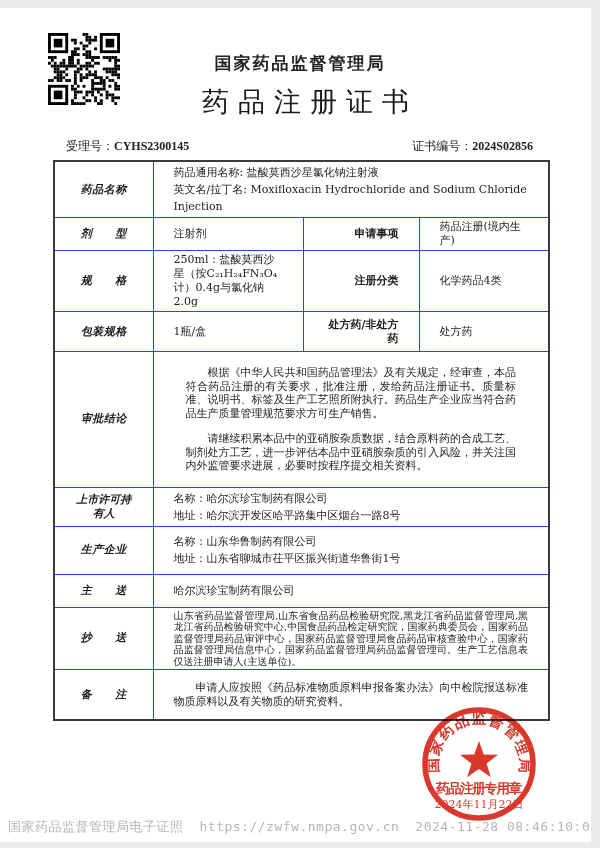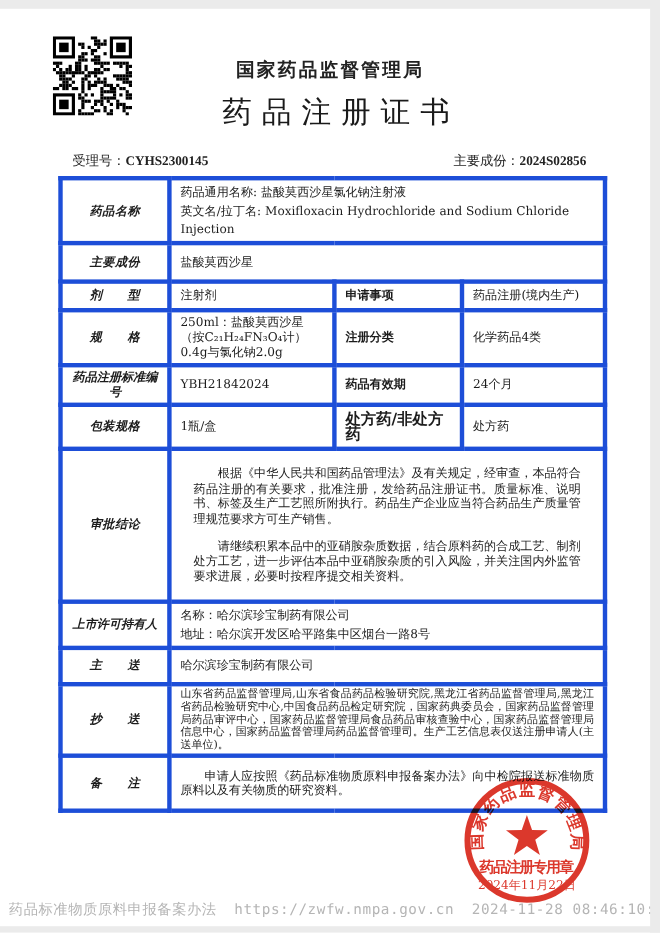--- a/index.html
+++ b/index.html
@@ -27,31 +27,31 @@
   .meta b{font-family:"Liberation Serif", serif;}
   .meta-left{left:66px;}
   .meta-right{right:67px;}
 
   table.cert{
     position:absolute;left:53px;top:160px;width:495px;
     border-collapse:collapse;table-layout:fixed;
     border:2px solid #3a3a3a;
   }
   table.cert td{
-    border:4px solid #1d4ed8;font-size:11px;line-height:14px;
-    padding:2px 8px;vertical-align:middle;overflow:hidden;
+    border:1px solid #1d4ed8;font-size:11px;line-height:14px;
+    padding:2px 20px;vertical-align:middle;overflow:hidden;
   }
   td.lbl{
     font-weight:bold;text-align:center;font-size:12.5px;padding:2px 2px;
     letter-spacing:0.5px;
     font-style:italic;
   }
   td.lbl.small{font-size:11px;letter-spacing:0;}
-  td.mid{font-weight:bold;text-align:left;font-size:12px;padding:2px 2px;}
-  td.mid.small{font-size:14px;letter-spacing:0;}
+  td.mid{font-weight:bold;text-align:right;font-size:12px;padding:2px 2px;}
+  td.mid.small{font-size:11px;letter-spacing:0;}
   td.val{padding-left:8px;}
   td.val .line{display:block;}
   .twoline .line{line-height:17px;}
   .spec{font-size:10px;line-height:12.5px;margin-left:20px;}
   .para{ text-align:justify;text-indent:2em;margin:12px;line-height:13.5px;font-size:11px;}
   .cc-text{font-size:10px;line-height:11.6px;text-align:justify;display:block;}
   .remark{font-size:11px;line-height:13.5px;text-align:justify;text-indent:2em;margin:0;}
 
   .r1{height:47px}.r2{height:35px}.r3{height:26px}.r4{height:36px}
   .r5{height:26px}.r6{height:40px}.r7{height:112px}.r8{height:35px}
@@ -288,77 +288,74 @@
     <rect x="19" y="1" width="5" height="5" fill="#fff"></rect>
     <rect x="20" y="2" width="3" height="3" fill="#000"></rect>
     <rect x="0" y="18" width="7" height="7" fill="#000"></rect>
     <rect x="1" y="19" width="5" height="5" fill="#fff"></rect>
     <rect x="2" y="20" width="3" height="3" fill="#000"></rect>
   </svg>
 
 <div class="agency">国家药品监督管理局</div>
 <div class="cert-title">药品注册证书</div>
 <div class="meta meta-left"><span>受理号：</span><b>CYHS2300145</b></div>
-<div class="meta meta-right"><span>主要成份：</span><b>2024S02856</b></div>
+<div class="meta meta-right"><span>证书编号：</span><b>2024S02856</b></div>
 
 <table class="cert">
   <colgroup>
       <col style="width:99px">
       <col style="width:150px">
       <col style="width:116px">
       <col style="width:130px">
     </colgroup>
   <tbody>
       <tr class="r1">
     <td class="lbl">药品名称</td>
     <td class="val twoline" colspan="3">
       <span class="line">药品通用名称: 盐酸莫西沙星氯化钠注射液</span>
       <span class="line">英文名/拉丁名: Moxifloxacin Hydrochloride and Sodium Chloride Injection</span>
     </td>
   </tr>
-  <tr class="r2">
-    <td class="lbl">主要成份</td>
-    <td class="val" colspan="3">盐酸莫西沙星</td>
-  </tr>
   <tr class="r3">
     <td class="lbl">剂　　型</td>
     <td class="val">注射剂</td>
     <td class="mid">申请事项</td>
     <td class="val">药品注册(境内生产)</td>
   </tr>
   <tr class="r4">
     <td class="lbl">规　　格</td>
     <td class="val spec">250ml：盐酸莫西沙星（按C₂₁H₂₄FN₃O₄计）0.4g与氯化钠2.0g</td>
     <td class="mid">注册分类</td>
     <td class="val">化学药品4类</td>
   </tr>
-  <tr class="r5">
-    <td class="lbl small">药品注册标准编号</td>
-    <td class="val">YBH21842024</td>
-    <td class="mid">药品有效期</td>
-    <td class="val">24个月</td>
-  </tr>
   <tr class="r6">
     <td class="lbl">包装规格</td>
     <td class="val">1瓶/盒</td>
     <td class="mid small">处方药/非处方药</td>
     <td class="val">处方药</td>
   </tr>
   <tr class="r7">
     <td class="lbl">审批结论</td>
     <td class="val" colspan="3">
       <p class="para">根据《中华人民共和国药品管理法》及有关规定，经审查，本品符合药品注册的有关要求，批准注册，发给药品注册证书。质量标准、说明书、标签及生产工艺照所附执行。药品生产企业应当符合药品生产质量管理规范要求方可生产销售。</p>
       <p class="para">请继续积累本品中的亚硝胺杂质数据，结合原料药的合成工艺、制剂处方工艺，进一步评估本品中亚硝胺杂质的引入风险，并关注国内外监管要求进展，必要时按程序提交相关资料。</p>
     </td>
   </tr>
   <tr class="r8">
     <td class="lbl small">上市许可持有人</td>
     <td class="val twoline" colspan="3">
       <span class="line">名称：哈尔滨珍宝制药有限公司</span>
       <span class="line">地址：哈尔滨开发区哈平路集中区烟台一路8号</span>
+    </td>
+  </tr>
+  <tr class="r9">
+    <td class="lbl">生产企业</td>
+    <td class="val twoline" colspan="3">
+      <span class="line">名称：山东华鲁制药有限公司</span>
+      <span class="line">地址：山东省聊城市茌平区振兴街道华鲁街1号</span>
     </td>
   </tr>
   <tr class="r12">
     <td class="lbl">主　　送</td>
     <td class="val" colspan="3">哈尔滨珍宝制药有限公司</td>
   </tr>
   <tr class="r13">
     <td class="lbl">抄　　送</td>
     <td class="val" colspan="3">
       <span class="cc-text">山东省药品监督管理局,山东省食品药品检验研究院,黑龙江省药品监督管理局,黑龙江省药品检验研究中心,中国食品药品检定研究院，国家药典委员会，国家药品监督管理局药品审评中心，国家药品监督管理局食品药品审核查验中心，国家药品监督管理局信息中心，国家药品监督管理局药品监督管理司。生产工艺信息表仅送注册申请人(主送单位)。</span>
@@ -382,14 +379,14 @@
     <text font-size="15" font-weight="bold" font-family="DejaVu Serif, serif" class="stamp-fill" fill="#d9291c">
       <textPath href="#arcpath" startOffset="50%" text-anchor="middle" textLength="146" lengthAdjust="spacing">国家药品监督管理局</textPath>
     </text>
     <polygon class="stamp-fill" transform="translate(74,71)" points="0,-20 4.7,-6.5 19,-6.2 7.6,2.5 11.8,16.2 0,8 -11.8,16.2 -7.6,2.5 -19,-6.2 -4.7,-6.5" fill="#d9291c"></polygon>
     <text x="74" y="103" text-anchor="middle" font-size="13.5" font-weight="bold" font-family="DejaVu Serif, serif" textLength="86" lengthAdjust="spacing" class="stamp-fill" fill="#d9291c">药品注册专用章</text>
     <text x="74" y="118" text-anchor="middle" font-size="11" font-family="DejaVu Serif, serif" class="stamp-fill" fill="#d9291c">2024年11月22日</text>
   </svg>
 </div>
 
 <div class="footer">
-  <span>药品标准物质原料申报备案办法</span><span>https://zwfw.nmpa.gov.cn</span><span>2024-11-28 08:46:10:010</span>
+  <span>国家药品监督管理局电子证照</span><span>https://zwfw.nmpa.gov.cn</span><span>2024-11-28 08:46:10:010</span>
 </div>
 
 </body></html>

